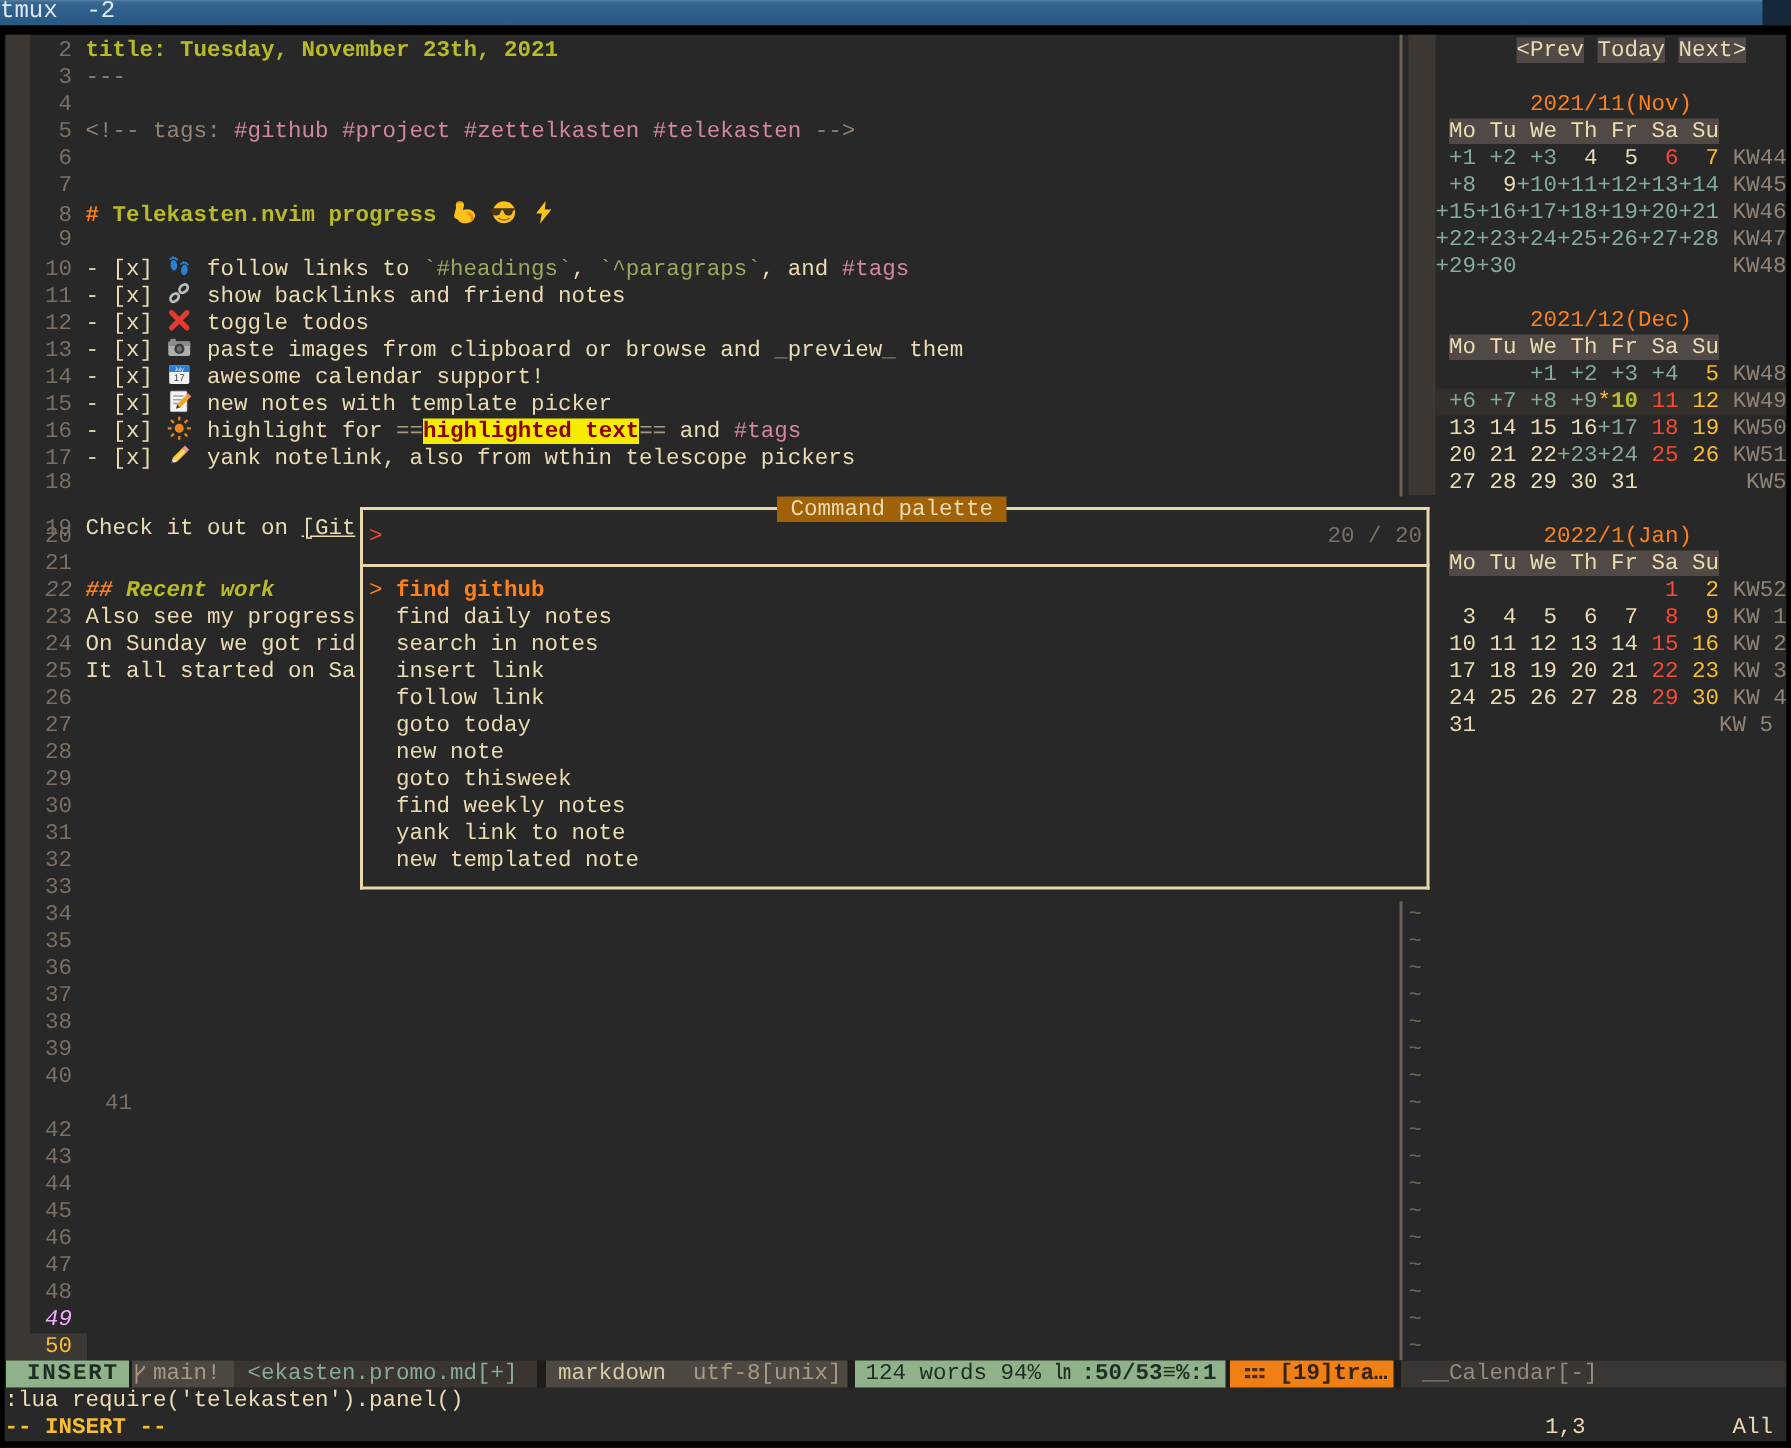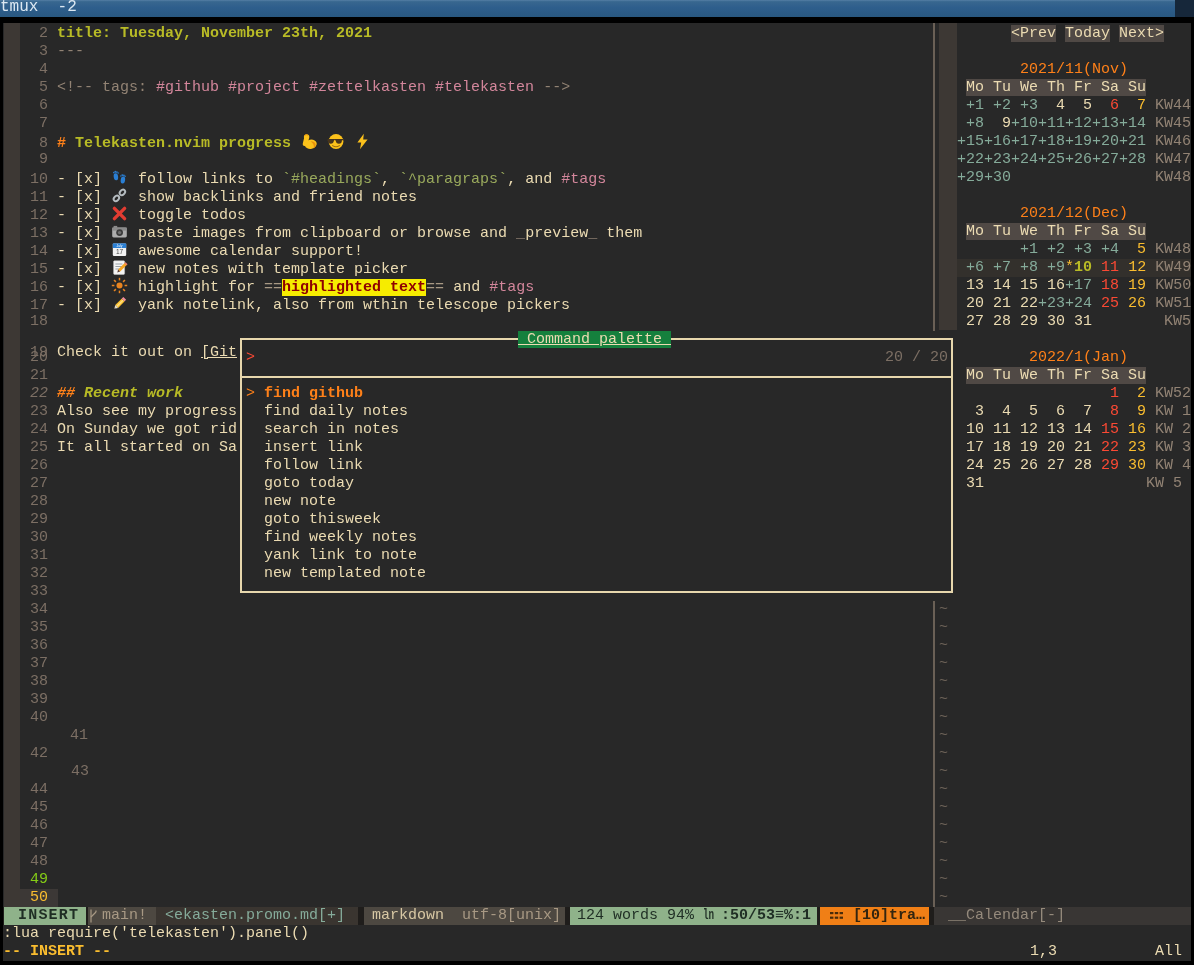--- a/index.html
+++ b/index.html
@@ -128,27 +128,27 @@
 <div class="r" style="left:21px;top:583px;"><span style="color:#7c6f64;"> 33</span> </div>
 <div class="r" style="left:21px;top:601px;"><span style="color:#7c6f64;"> 34</span> </div>
 <div class="r" style="left:21px;top:619px;"><span style="color:#7c6f64;"> 35</span> </div>
 <div class="r" style="left:21px;top:637px;"><span style="color:#7c6f64;"> 36</span> </div>
 <div class="r" style="left:21px;top:655px;"><span style="color:#7c6f64;"> 37</span> </div>
 <div class="r" style="left:21px;top:673px;"><span style="color:#7c6f64;"> 38</span> </div>
 <div class="r" style="left:21px;top:691px;"><span style="color:#7c6f64;"> 39</span> </div>
 <div class="r" style="left:21px;top:709px;"><span style="color:#7c6f64;"> 40</span> </div>
 <div class="r" style="left:21px;top:727px;"><span style="color:#7c6f64;padding-left:40px;"> 41</span> </div>
 <div class="r" style="left:21px;top:745px;"><span style="color:#7c6f64;"> 42</span> </div>
-<div class="r" style="left:21px;top:763px;padding-left:41px;"><span style="color:#7c6f64;"> 43</span> </div>
+<div class="r" style="left:21px;top:763px;"><span style="color:#7c6f64;"> 43</span> </div>
 <div class="r" style="left:21px;top:781px;"><span style="color:#7c6f64;"> 44</span> </div>
 <div class="r" style="left:21px;top:799px;"><span style="color:#7c6f64;"> 45</span> </div>
 <div class="r" style="left:21px;top:817px;"><span style="color:#7c6f64;"> 46</span> </div>
 <div class="r" style="left:21px;top:835px;"><span style="color:#7c6f64;"> 47</span> </div>
 <div class="r" style="left:21px;top:853px;"><span style="color:#7c6f64;"> 48</span> </div>
-<div class="r" style="left:21px;top:871px;"><span style="color:#84cc16;"> 49</span> </div>
+<div class="r" style="left:21px;top:871px;"><span style="color:#f0abfc;font-style:italic;"> 49</span> </div>
 <div class="r" style="left:21px;top:889px;"><span style="color:#fabd2f;"> 50</span> </div>
 <div class="abs" style="left:957px;top:259px;width:234px;height:18px;background:#33302c;"></div>
 <div class="r" style="left:939px;top:25px;">        <span style="color:#ebdbb2;background:#504945;">&lt;Prev</span> <span style="color:#ebdbb2;background:#504945;">Today</span> <span style="color:#ebdbb2;background:#504945;">Next&gt;</span></div>
 <div class="r" style="left:939px;top:61px;">         <span style="color:#fe8019;">2021/11(Nov)</span></div>
 <div class="r" style="left:939px;top:79px;">   <span style="color:#ebdbb2;background:#504945;">Mo Tu We Th Fr Sa Su</span></div>
 <div class="r" style="left:939px;top:97px;">  <span style="color:#85ab9a;"> +1 +2 +3</span>  4  5 <span style="color:#fb4934;"> 6</span> <span style="color:#fabd2f;"> 7</span> <span style="color:#928374;">KW44</span></div>
 <div class="r" style="left:939px;top:115px;">  <span style="color:#85ab9a;"> +8</span>  9<span style="color:#85ab9a;">+10+11+12+13+14</span> <span style="color:#928374;">KW45</span></div>
 <div class="r" style="left:939px;top:133px;">  <span style="color:#85ab9a;">+15+16+17+18+19+20+21</span> <span style="color:#928374;">KW46</span></div>
 <div class="r" style="left:939px;top:151px;">  <span style="color:#85ab9a;">+22+23+24+25+26+27+28</span> <span style="color:#928374;">KW47</span></div>
 <div class="r" style="left:939px;top:169px;">  <span style="color:#85ab9a;">+29+30</span>                <span style="color:#928374;">KW48</span></div>
@@ -183,21 +183,21 @@
 <div class="r" style="left:939px;top:835px;"><span style="color:#6f6459;">~</span></div>
 <div class="r" style="left:939px;top:853px;"><span style="color:#6f6459;">~</span></div>
 <div class="r" style="left:939px;top:871px;"><span style="color:#6f6459;">~</span></div>
 <div class="r" style="left:939px;top:889px;"><span style="color:#6f6459;">~</span></div>
 <div class="abs" style="left:237px;top:331px;width:720px;height:270px;background:#282828;"></div>
 <div class="abs" style="left:240px;top:338px;width:2px;height:255px;background:#e7d7ad;"></div>
 <div class="abs" style="left:951px;top:338px;width:2px;height:255px;background:#e7d7ad;"></div>
 <div class="abs" style="left:240px;top:338px;width:713px;height:2px;background:#e7d7ad;"></div>
 <div class="abs" style="left:240px;top:376px;width:713px;height:2px;background:#e7d7ad;"></div>
 <div class="abs" style="left:240px;top:591px;width:713px;height:2px;background:#e7d7ad;"></div>
-<div class="r" style="left:518px;top:331px;"><span style="color:#ebdbb2;background:#15803d;text-decoration:underline;"> Command palette </span></div>
+<div class="r" style="left:518px;top:331px;"><span style="color:#ebdbb2;background:#a16207;"> Command palette </span></div>
 <div class="r" style="left:246px;top:349px;"><span style="color:#fb4934;">&gt;</span></div>
 <div class="r" style="left:885px;top:349px;"><span style="color:#7c6f64;">20 / 20</span></div>
 <div class="r" style="left:246px;top:385px;"><span style="color:#fe8019;">&gt;</span> <span class="b" style="color:#fe8019;">find github</span></div>
 <div class="r" style="left:264px;top:403px;">find daily notes</div>
 <div class="r" style="left:264px;top:421px;">search in notes</div>
 <div class="r" style="left:264px;top:439px;">insert link</div>
 <div class="r" style="left:264px;top:457px;">follow link</div>
 <div class="r" style="left:264px;top:475px;">goto today</div>
 <div class="r" style="left:264px;top:493px;">new note</div>
 <div class="r" style="left:264px;top:511px;">goto thisweek</div>
@@ -228,21 +228,21 @@
 <svg class="abs" style="left:829px;top:911px;" width="15" height="11" viewBox="0 0 15 11">
     <g fill="#4a2c0a">
       <rect x="1" y="1" width="3.4" height="2.2"></rect>
       <rect x="5.8" y="1" width="3.4" height="2.2"></rect>
       <rect x="10.6" y="1" width="3.4" height="2.2"></rect>
       <rect x="1" y="5.6" width="3.4" height="2.2"></rect>
       <rect x="5.8" y="5.6" width="3.4" height="2.2"></rect>
       <rect x="10.6" y="5.6" width="3.4" height="2.2"></rect>
     </g>
   </svg>
-<div class="r" style="left:853px;top:907px;"><span class="b" style="color:#33250f;">[10]tra…</span></div>
+<div class="r" style="left:853px;top:907px;"><span class="b" style="color:#33250f;">[19]tra…</span></div>
 <div class="r" style="left:948px;top:907px;"><span style="color:#958a7c;">__Calendar[-]</span></div>
 <div class="r" style="left:3px;top:925px;">:lua require('telekasten').panel()</div>
 <div class="r" style="left:3px;top:943px;"><span class="b" style="color:#fabd2f;">-- INSERT --</span></div>
 <div class="r" style="left:1030px;top:943px;"><span style="color:#ebdbb2;">1,3</span></div>
 <div class="r" style="left:1155px;top:943px;"><span style="color:#ebdbb2;">All</span></div>
 <div class="abs" style="left:0;top:17px;width:1194px;height:6px;background:#000;"></div>
 <div class="abs" style="left:0;top:23px;width:3px;height:942px;background:#000;"></div>
 <div class="abs" style="left:1191px;top:23px;width:3px;height:942px;background:#000;"></div>
 <div class="abs" style="left:0;top:961px;width:1194px;height:4px;background:#000;"></div>
 </body></html>

